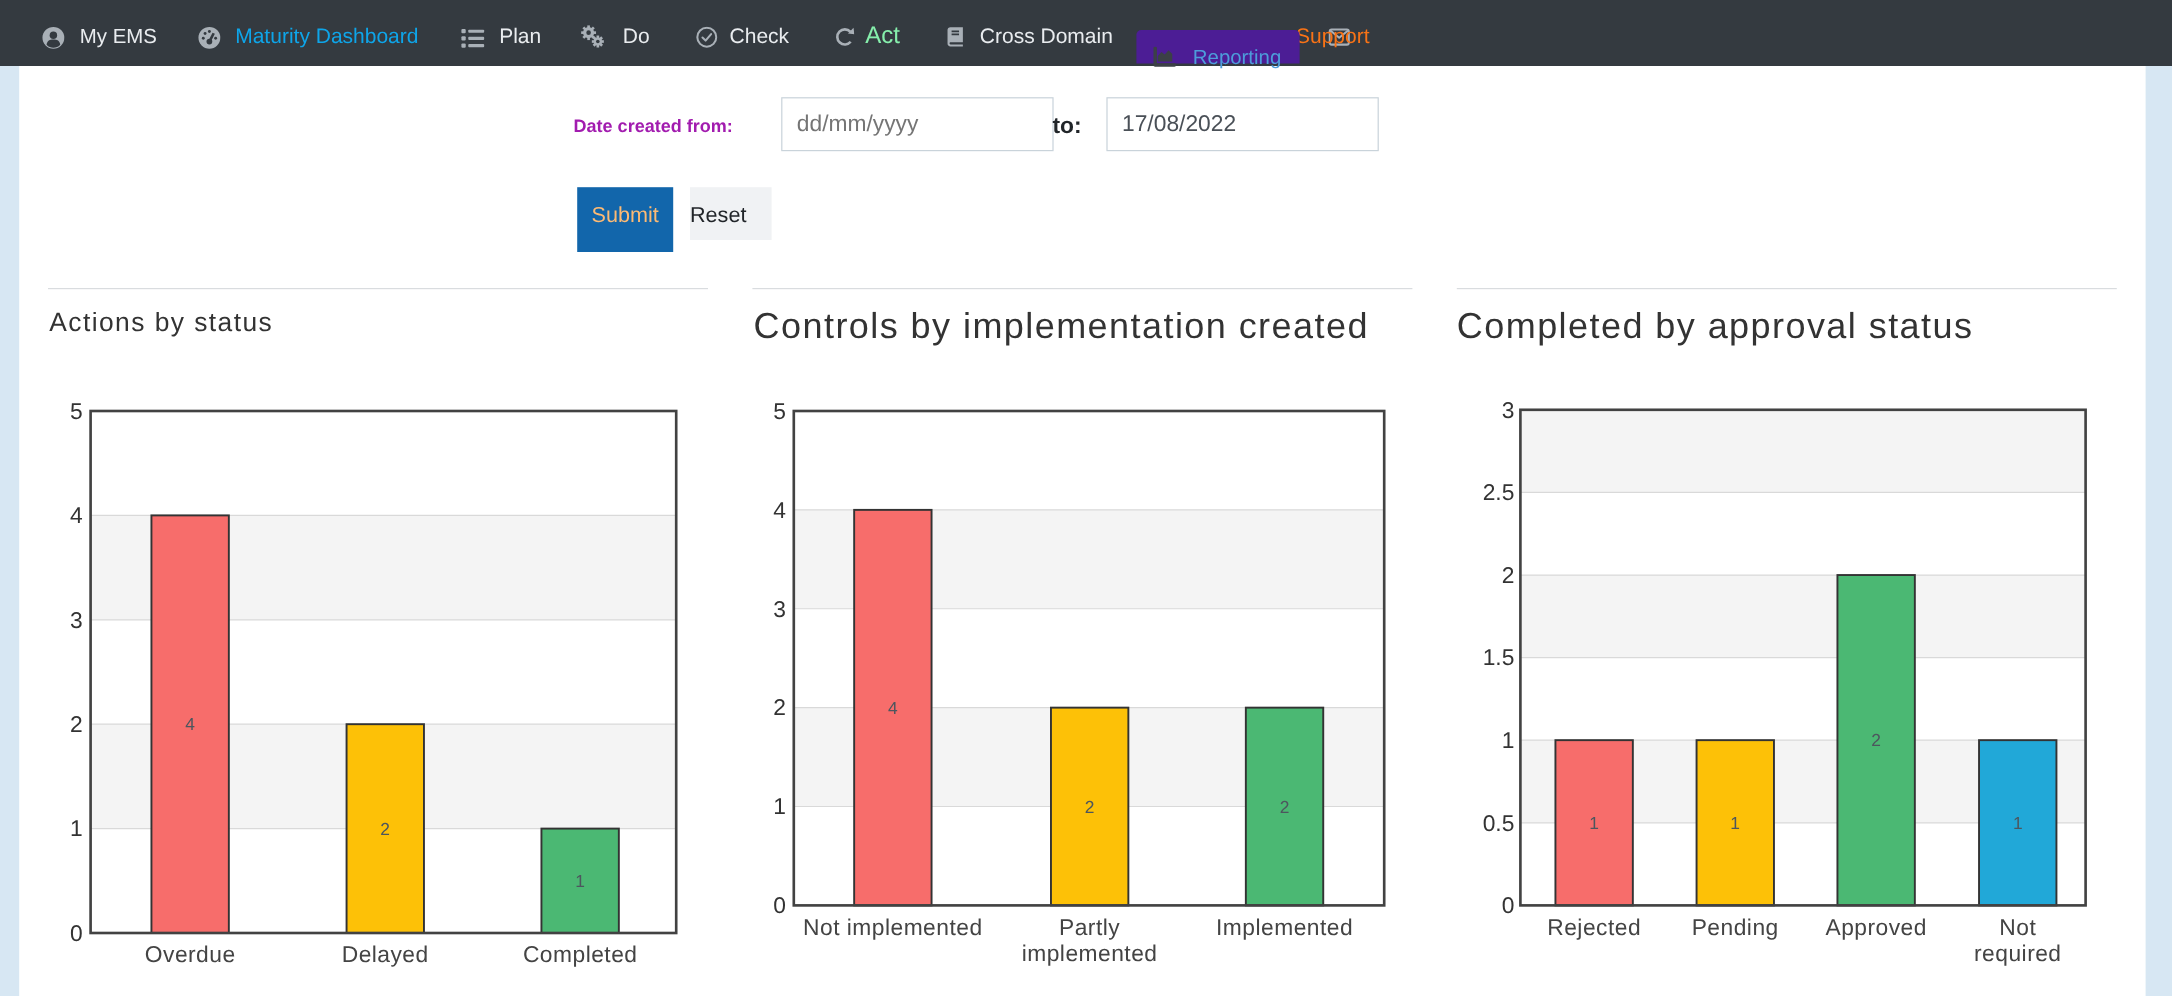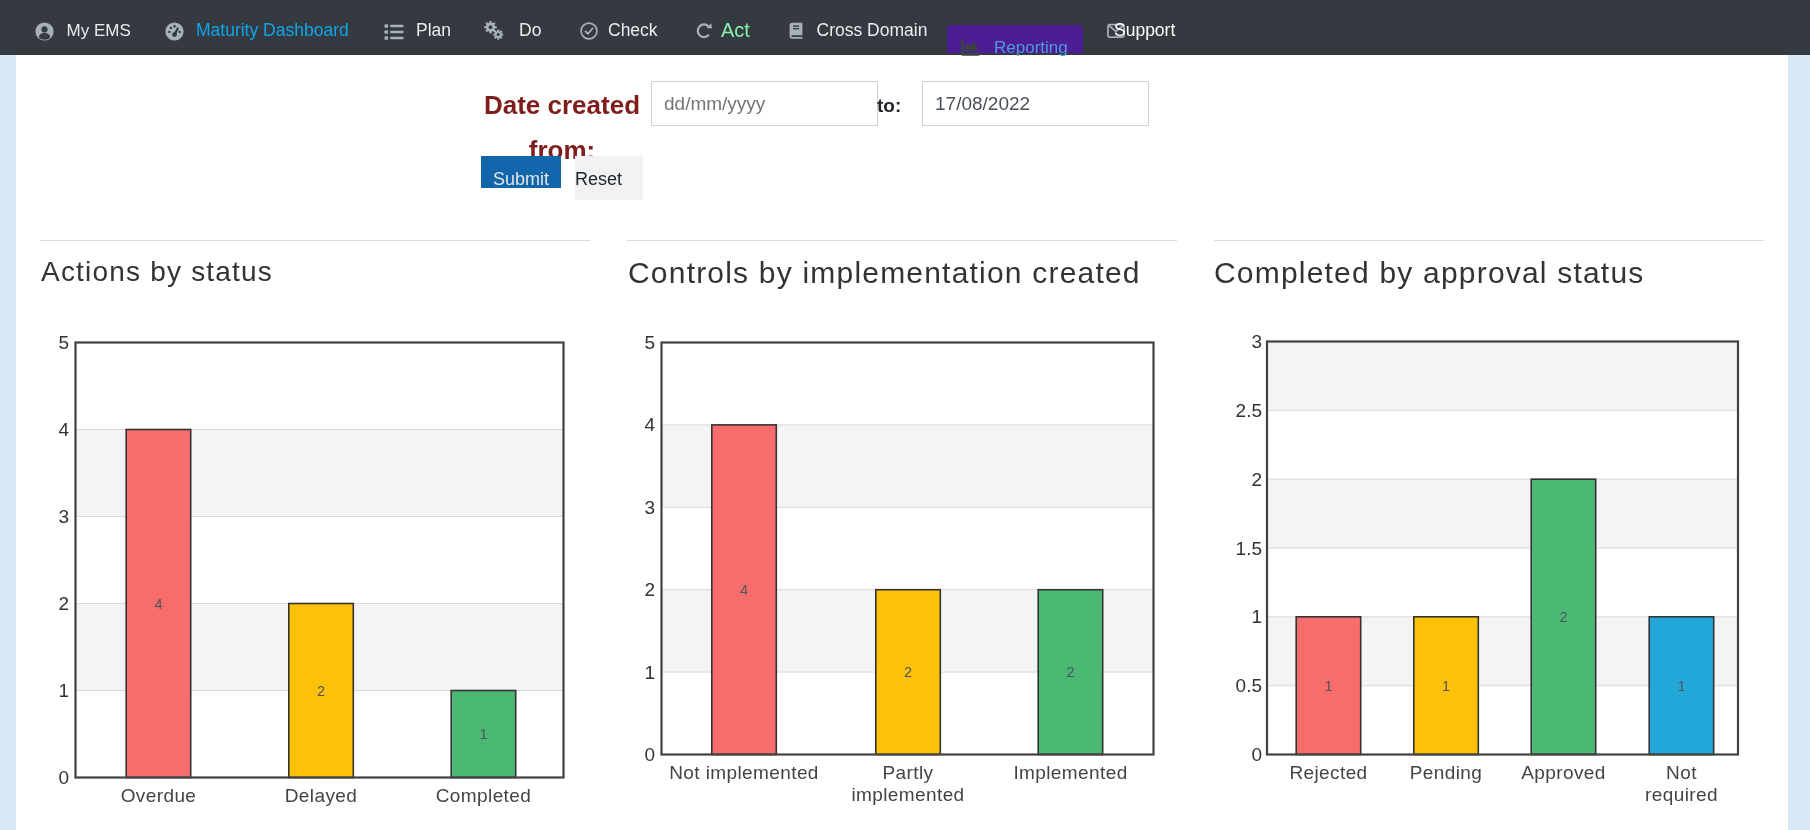--- a/index.html
+++ b/index.html
@@ -88,41 +88,41 @@
         <line x1="6" y1="6.7" x2="12.2" y2="6.7" stroke="#343a40" stroke-width="1.4"></line>
       </svg>
     </div>
     <span style="position:absolute;left:816.5px;top:3px;line-height:55px;font-size:17.5px;color:#e9ecef">Cross Domain</span>
     <div style="position:absolute;left:1106.5px;top:21.5px">
       <svg width="18" height="18" viewBox="0 0 18 18" style="display:block">
         <rect x="1" y="2.6" width="16" height="12.6" rx="1.6" fill="none" stroke="#a9b0b7" stroke-width="1.7"></rect>
         <path d="M1.6 3.4 L9 9.4 L16.4 3.4" fill="none" stroke="#a9b0b7" stroke-width="1.7" stroke-linejoin="round"></path>
       </svg>
     </div>
-    <span style="position:absolute;left:1114px;top:3px;line-height:55px;font-size:17.5px;color:#ffffff">Support</span>
+    <span style="position:absolute;left:1080px;top:3px;line-height:55px;font-size:17.5px;color:#f97316">Support</span>
 <div class="abs" style="left:946.5px;top:25px;width:136px;height:28px;background:#4c1d95;border-radius:4px 4px 0 0">
 <div style="position:absolute;left:14px;top:14px">
         <svg width="19" height="17" viewBox="0 0 19 17" style="display:block">
           <path d="M1.6 1 L1.6 15.2 L17.6 15.2" fill="none" stroke="#3b4046" stroke-width="3" stroke-linecap="round" stroke-linejoin="round"></path>
           <path d="M3.8 12.2 L3.8 7.6 L6.9 4.3 L9.6 6.5 L12.8 2.9 L15.9 5.9 L15.9 12.2 Z" fill="#3b4046"></path>
         </svg>
       </div>
 <span style="position:absolute;left:47.5px;top:0;line-height:45px;font-size:17px;color:#4d9cda">Reporting</span>
 </div>
 </div>
-<div class="abs" style="left:478px;top:83px;width:168px;height:45px;line-height:45px;font-size:26px;font-weight:bold;color:#7f1d1d;text-align:center">Date created from:</div>
+<div class="abs" style="left:478px;top:83px;width:168px;height:45px;line-height:45px;font-size:15px;font-weight:bold;color:#a21caf;text-align:left">Date created from:</div>
 <input class="abs" style="left: 651px; top: 81px; width: 227px; height: 45px; border: 1px solid rgb(201, 211, 218); padding: 0px 12px; font-size: 19px; font-family: &quot;Liberation Sans&quot;, sans-serif; color: rgb(74, 80, 87);" placeholder="dd/mm/yyyy">
 <div class="abs" style="left:877px;top:83px;width:43px;height:45px;line-height:45px;font-size:19px;font-weight:bold;color:#212529;text-align:left">to:</div>
 <input class="abs" style="left: 922px; top: 81px; width: 227px; height: 45px; border: 1px solid rgb(201, 211, 218); padding: 0px 12px; font-size: 19px; font-family: &quot;Liberation Sans&quot;, sans-serif; color: rgb(74, 80, 87);" value="17/08/2022">
-<div class="abs" style="left:481px;top:156px;width:80px;height:32px;background:#1266ab;color:#e5e5e5;font-size:18px;text-align:center;line-height:46px">Submit</div>
+<div class="abs" style="left:481px;top:156px;width:80px;height:54px;background:#1266ab;color:#fdba74;font-size:18px;text-align:center;line-height:46px">Submit</div>
 <div class="abs" style="left:575px;top:156px;width:68px;height:44px;background:#f0f2f4;color:#212529;font-size:18px;text-align:left;line-height:46px">Reset</div>
 <div class="abs" style="left:40px;top:240px;width:550px;height:1px;background:#d9dcdf"></div>
 <div class="abs" style="left:627px;top:240px;width:550px;height:1px;background:#d9dcdf"></div>
 <div class="abs" style="left:1214px;top:240px;width:550px;height:1px;background:#d9dcdf"></div>
-<div class="abs" style="left:41px;top:256px;font-size:28px;letter-spacing:1.2px;color:#333333">Actions by status</div>
+<div class="abs" style="left:41px;top:256px;font-size:22px;letter-spacing:1.2px;color:#333333">Actions by status</div>
 <div class="abs" style="left:628px;top:256px;font-size:30px;letter-spacing:1.2px;color:#333333">Controls by implementation created</div>
 <div class="abs" style="left:1214px;top:256px;font-size:30px;letter-spacing:1.2px;color:#333333">Completed by approval status</div>
 <svg class="abs" style="left:0;top:230px" width="1810" height="600" viewBox="0 230 1810 600" font-family="Liberation Sans,sans-serif">
 <rect x="75.5" y="603.5" width="488.0" height="87.0" fill="#f4f4f4"></rect>
 <rect x="75.5" y="429.5" width="488.0" height="87.0" fill="#f4f4f4"></rect>
 <line x1="75.5" y1="690.5" x2="563.5" y2="690.5" stroke="#d9d9d9" stroke-width="1"></line>
 <line x1="75.5" y1="603.5" x2="563.5" y2="603.5" stroke="#d9d9d9" stroke-width="1"></line>
 <line x1="75.5" y1="516.5" x2="563.5" y2="516.5" stroke="#d9d9d9" stroke-width="1"></line>
 <line x1="75.5" y1="429.5" x2="563.5" y2="429.5" stroke="#d9d9d9" stroke-width="1"></line>
 <rect x="126.2" y="429.5" width="64.5" height="348.0" fill="#f76d6b" stroke="#333333" stroke-width="1.6"></rect>

